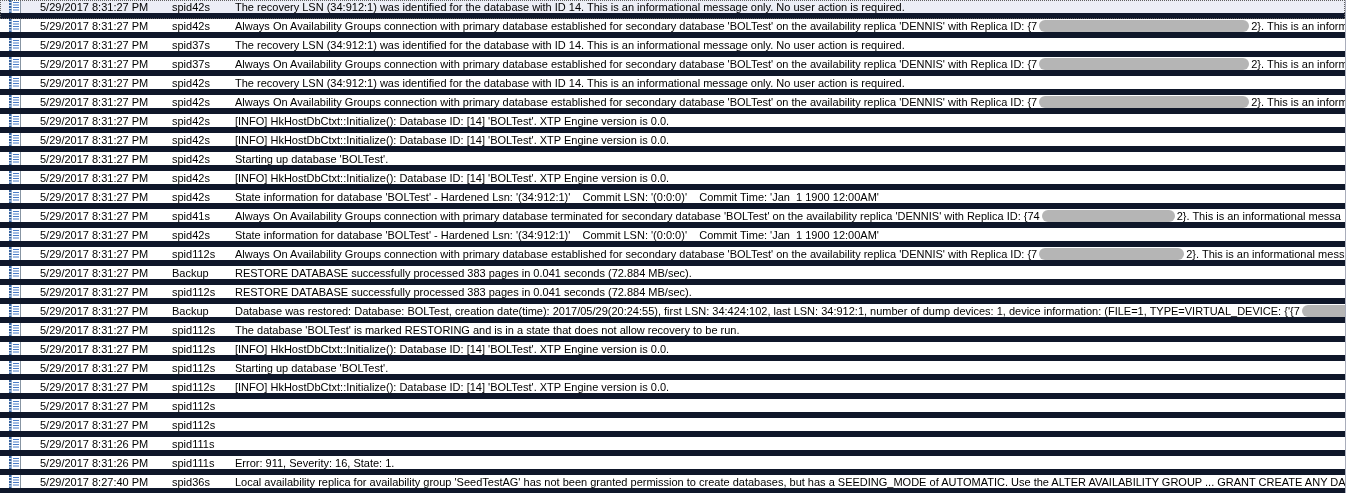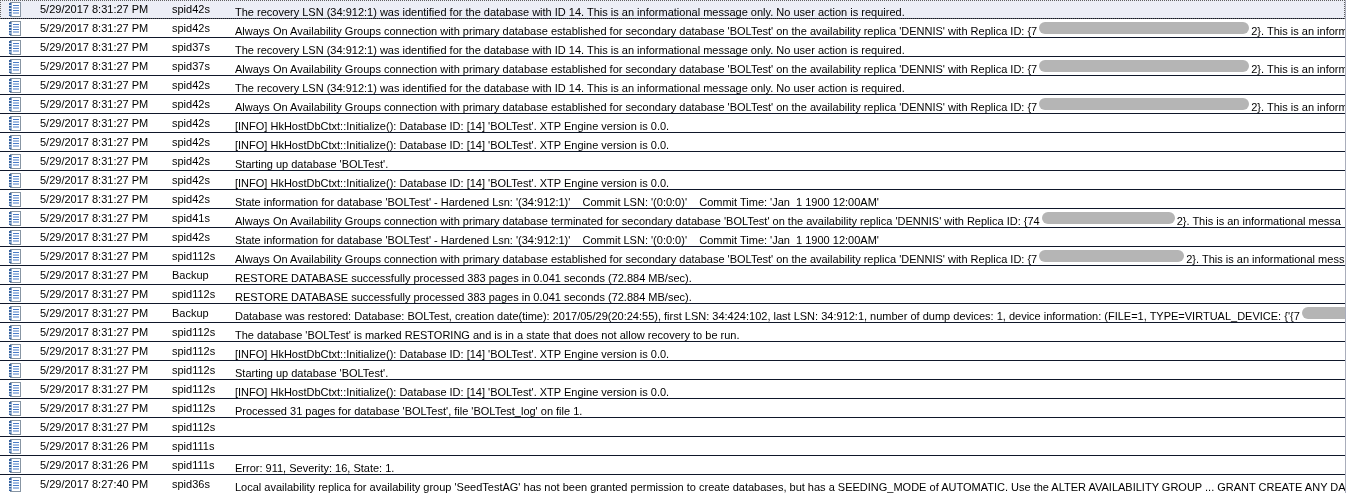--- a/index.html
+++ b/index.html
@@ -1,21 +1,21 @@
 <!DOCTYPE html>
 <html><head>
 <meta charset="utf-8">
 <style>
   html,body{margin:0;padding:0;background:#ffffff;}
   body{width:1347px;height:493px;overflow:hidden;
        font-family:"Liberation Sans","DejaVu Sans",sans-serif;
        font-size:11px;color:#000;}
   .grid{width:1345px;height:493px;border-right:1px solid #a9adbb;overflow:hidden;background:#fff;}
   .row{display:flex;align-items:stretch;height:19px;box-sizing:border-box;
-       border-bottom:1px solid #0f172a;background:#fff;cursor:default;}
+       border-bottom:6px solid #0f172a;background:#fff;cursor:default;}
   .row.selected{background:#eceef6;outline:1px dotted #5f5f5f;outline-offset:-1px;}
   .cell{display:flex;align-items:center;box-sizing:border-box;overflow:hidden;white-space:pre;}
   .icon-cell{width:30px;flex:0 0 30px;justify-content:flex-start;padding-left:8px;}
   .date-cell{width:136px;flex:0 0 136px;padding-left:10px;}
   .src-cell{width:67px;flex:0 0 67px;padding-left:6px;}
   .msg-cell{flex:1 1 auto;padding-left:2px;min-width:0;align-items:flex-end;}
   .msg-cell span{white-space:pre;}
   .redact{display:inline-block;height:12px;border-radius:6px;background:#b5b5b5;
           flex:0 0 auto;margin:0 2px;align-self:center;}
 </style>
@@ -476,21 +476,20 @@
   <rect x="1" y="1" width="2.6" height="13" fill="#35629f"></rect>
   <g stroke="#dce6f2" stroke-width="1">
     <line x1="1" y1="3.5" x2="3.6" y2="3.5"></line>
     <line x1="1" y1="6.5" x2="3.6" y2="6.5"></line>
     <line x1="1" y1="9.5" x2="3.6" y2="9.5"></line>
     <line x1="1" y1="12" x2="3.6" y2="12"></line>
   </g>
 </svg></div>
       <div class="cell date-cell">5/29/2017 8:31:27 PM</div>
       <div class="cell src-cell">spid112s</div>
-      <div class="cell msg-cell"><span>Processed 31 pages for database 'BOLTest', file 'BOLTest_log' on file 1.</span></div>
     </div>
     <div class="row">
       <div class="cell icon-cell"><svg xmlns="http://www.w3.org/2000/svg" width="13" height="15" viewBox="0 0 13 15" style="display: block;">
   <rect x="2.5" y="0.5" width="10" height="14" fill="#ffffff" stroke="#8795a3"></rect>
   <g stroke="#4a7cc7" stroke-width="1">
     <line x1="5" y1="3.5" x2="11" y2="3.5"></line>
     <line x1="5" y1="6" x2="11" y2="6"></line>
     <line x1="5" y1="8.5" x2="11" y2="8.5"></line>
     <line x1="5" y1="11" x2="11" y2="11"></line>
   </g>

